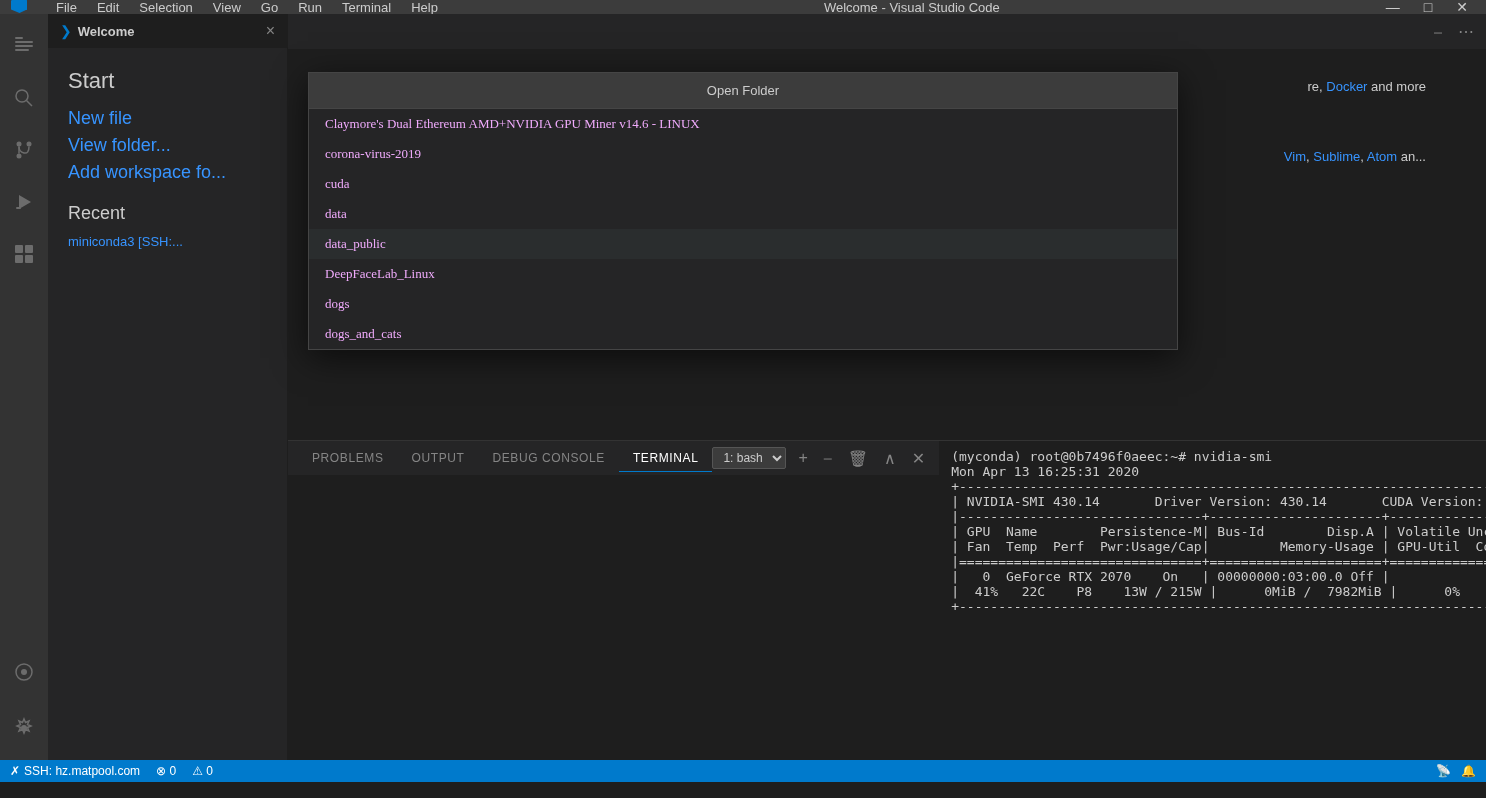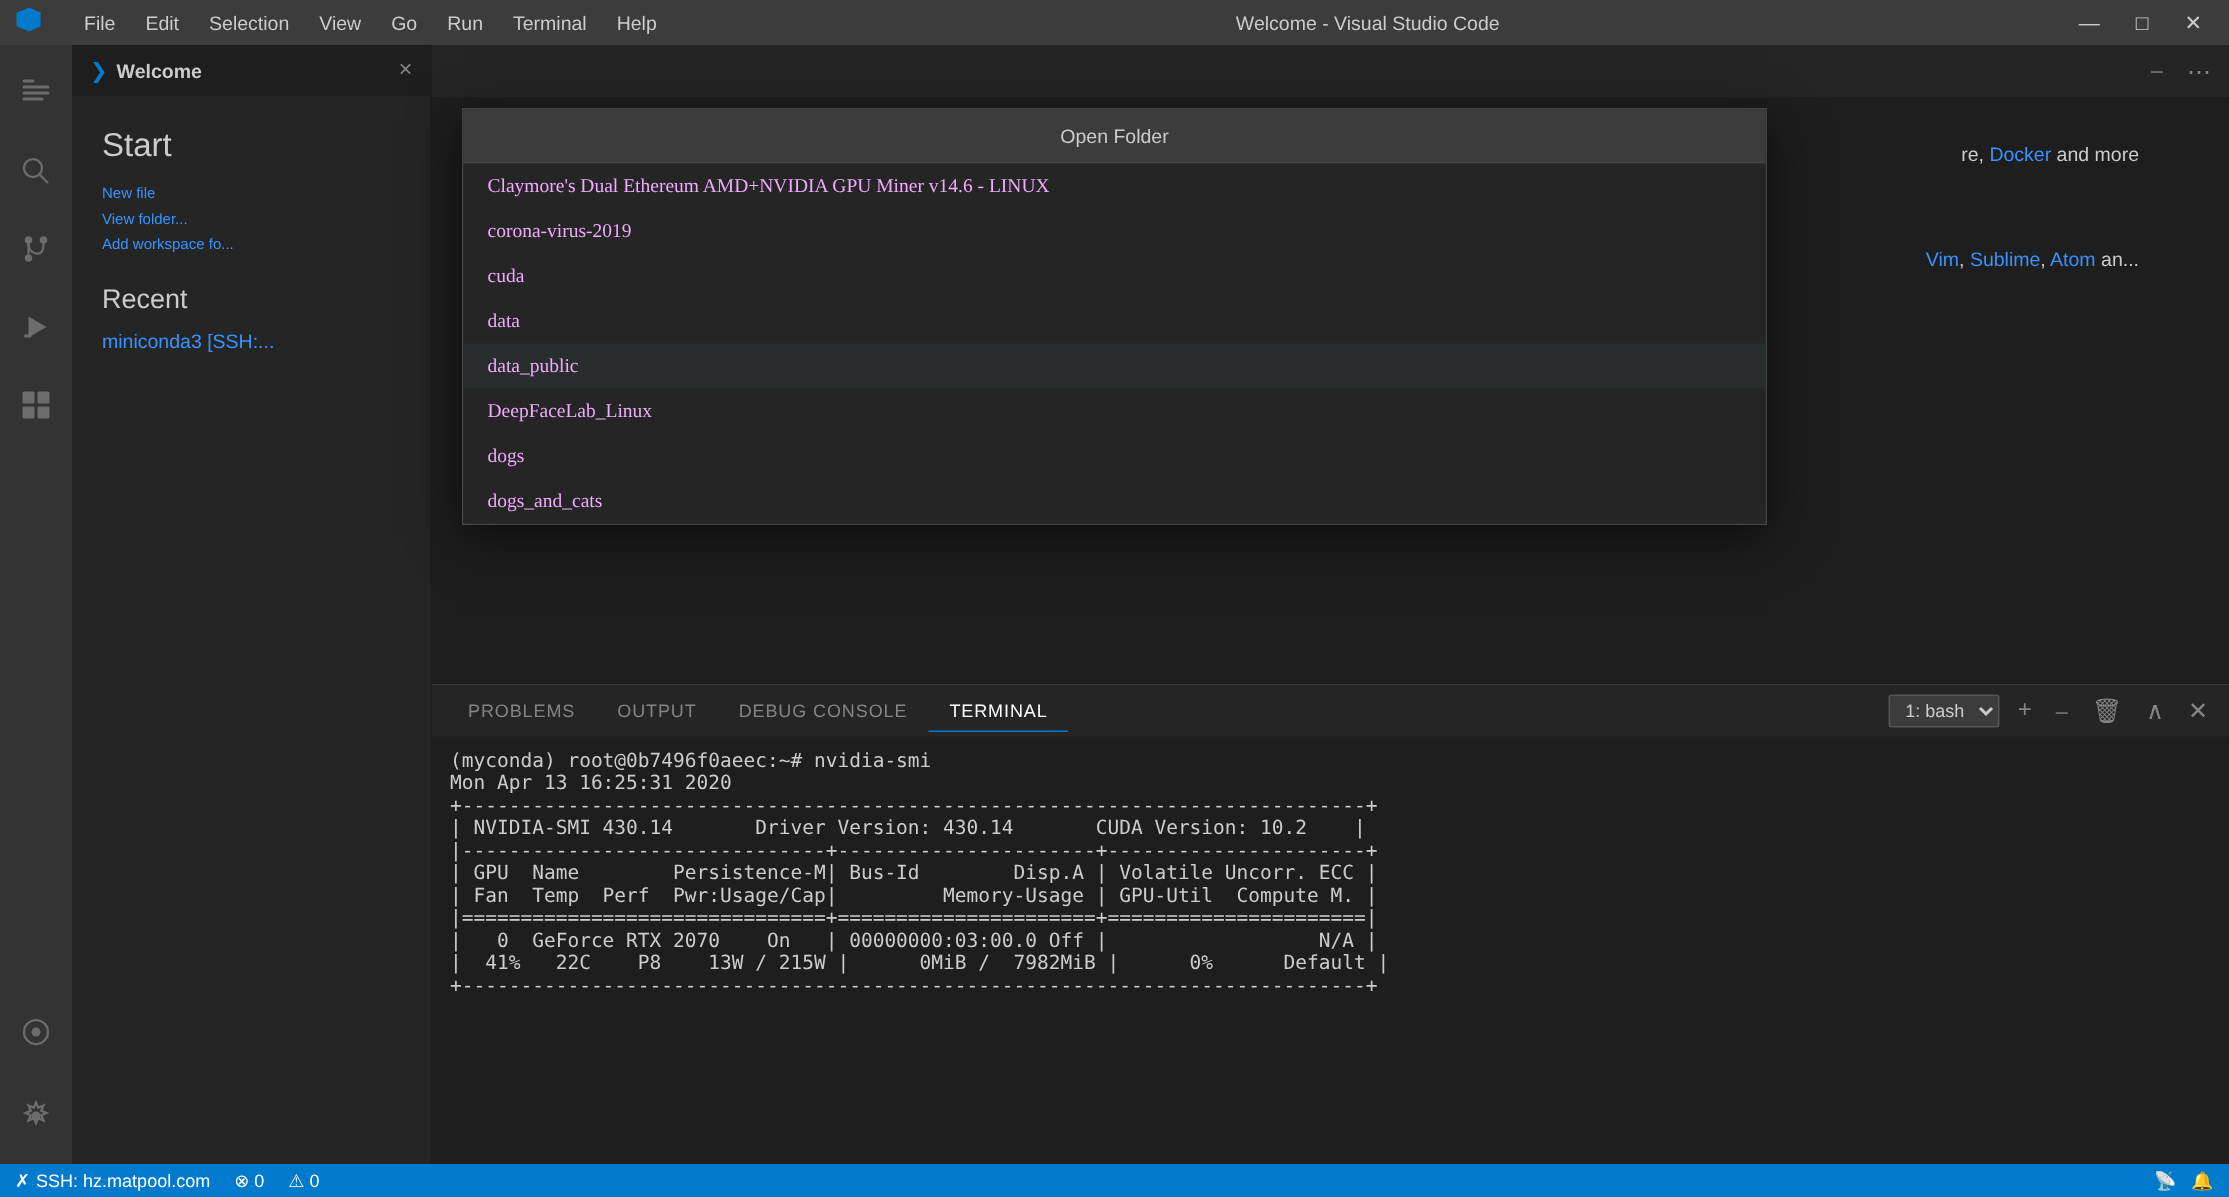--- a/index.html
+++ b/index.html
@@ -11,21 +11,21 @@
       color: #cccccc;
       overflow: hidden;
       position: relative;
     }
 
     
     .titlebar {
       display: flex;
       align-items: center;
       background: #3c3c3c;
-      height: 30px;
+      height: 14px;
       padding: 0 10px;
       gap: 20px;
     }
     .titlebar-logo {
       color: #007acc;
       font-size: 16px;
       font-weight: bold;
     }
     .titlebar-menu {
       display: flex;
@@ -105,21 +105,21 @@
     }
     .welcome-section-title {
       font-size: 22px;
       font-weight: 300;
       color: #cccccc;
       margin-bottom: 14px;
     }
     .welcome-link {
       display: block;
       color: #3794ff;
-      font-size: 10px;
+      font-size: 18px;
       margin-bottom: 6px;
       cursor: pointer;
       text-decoration: none;
     }
     .welcome-section-title2 {
       font-size: 18px;
       font-weight: 300;
       color: #cccccc;
       margin-top: 20px;
       margin-bottom: 10px;
@@ -154,21 +154,21 @@
       font-size: 16px;
       padding: 4px;
     }
 
     
     .panel-area {
       height: 320px;
       background: #1e1e1e;
       border-top: 1px solid #333333;
       display: flex;
-      flex-direction: column;
+      flex-direction: row;
     }
     .panel-tabs {
       display: flex;
       align-items: center;
       background: #252526;
       height: 35px;
       padding: 0 10px;
       gap: 0;
       border-bottom: 1px solid #1e1e1e;
     }

